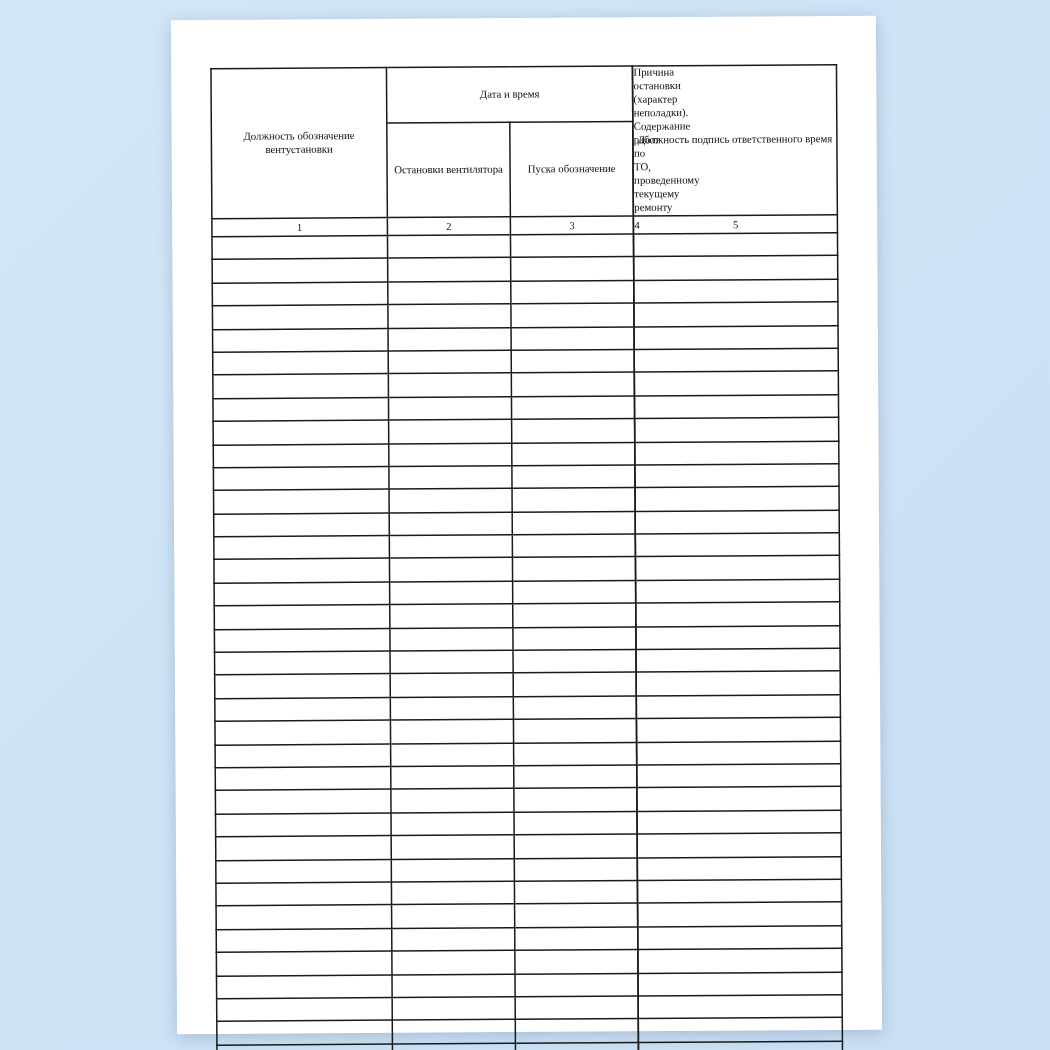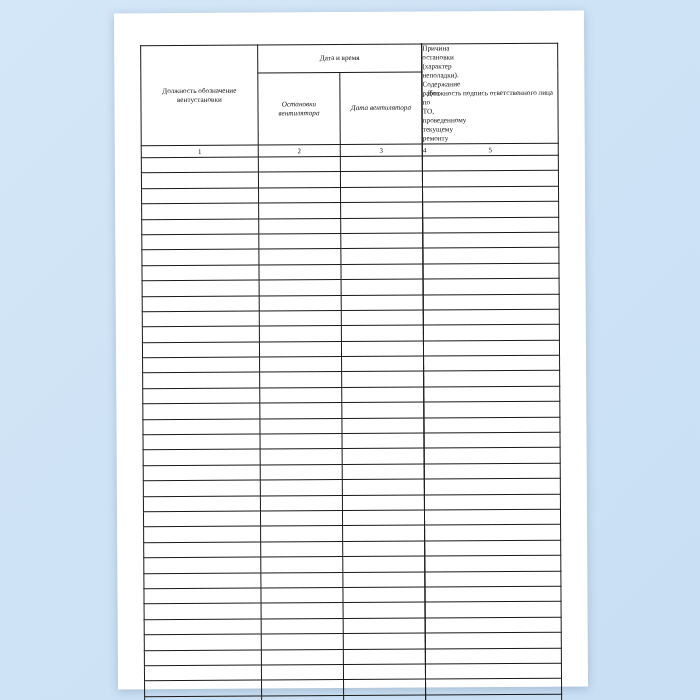--- a/index.html
+++ b/index.html
@@ -51,21 +51,20 @@
   th.head {
     font-weight: normal;
     font-size: 7.2px;
     line-height: 1.25;
     text-align: center;
     padding: 3px 2px;
     color: #111;
   }
   th.head.sub {
     padding: 4px 2px 3px 2px;
-    font-style: italic;
   }
   td.numrow {
     height: 11px;
     text-align: center;
     font-size: 7px;
     color: #111;
   }
   td.cell {
     height: 14.4px;
   }
@@ -91,25 +90,25 @@
           <col class="col2">
           <col class="col3">
           <col class="col4">
           <col class="col5">
         </colgroup>
         <thead>
           <tr>
             <th class="head" rowspan="2">Должность обозначение вентустановки</th>
             <th class="head dateheader" colspan="2">Дата и время</th>
             <th class="head" rowspan="2">Причина остановки (характер неполадки). Содержание работ по ТО, проведенному текущему ремонту</th>
-            <th class="head" rowspan="2">Должность подпись ответственного лица</th>
+            <th class="head" rowspan="2">Должность подпись ответственного время</th>
           </tr>
           <tr>
             <th class="head sub">Остановки вентилятора</th>
-            <th class="head sub">Дата вентилятора</th>
+            <th class="head sub">Пуска обозначение</th>
           </tr>
           <tr>
             <td class="numrow">1</td>
             <td class="numrow">2</td>
             <td class="numrow">3</td>
             <td class="numrow">4</td>
             <td class="numrow">5</td>
           </tr>
         </thead>
         <tbody id="tbody">

